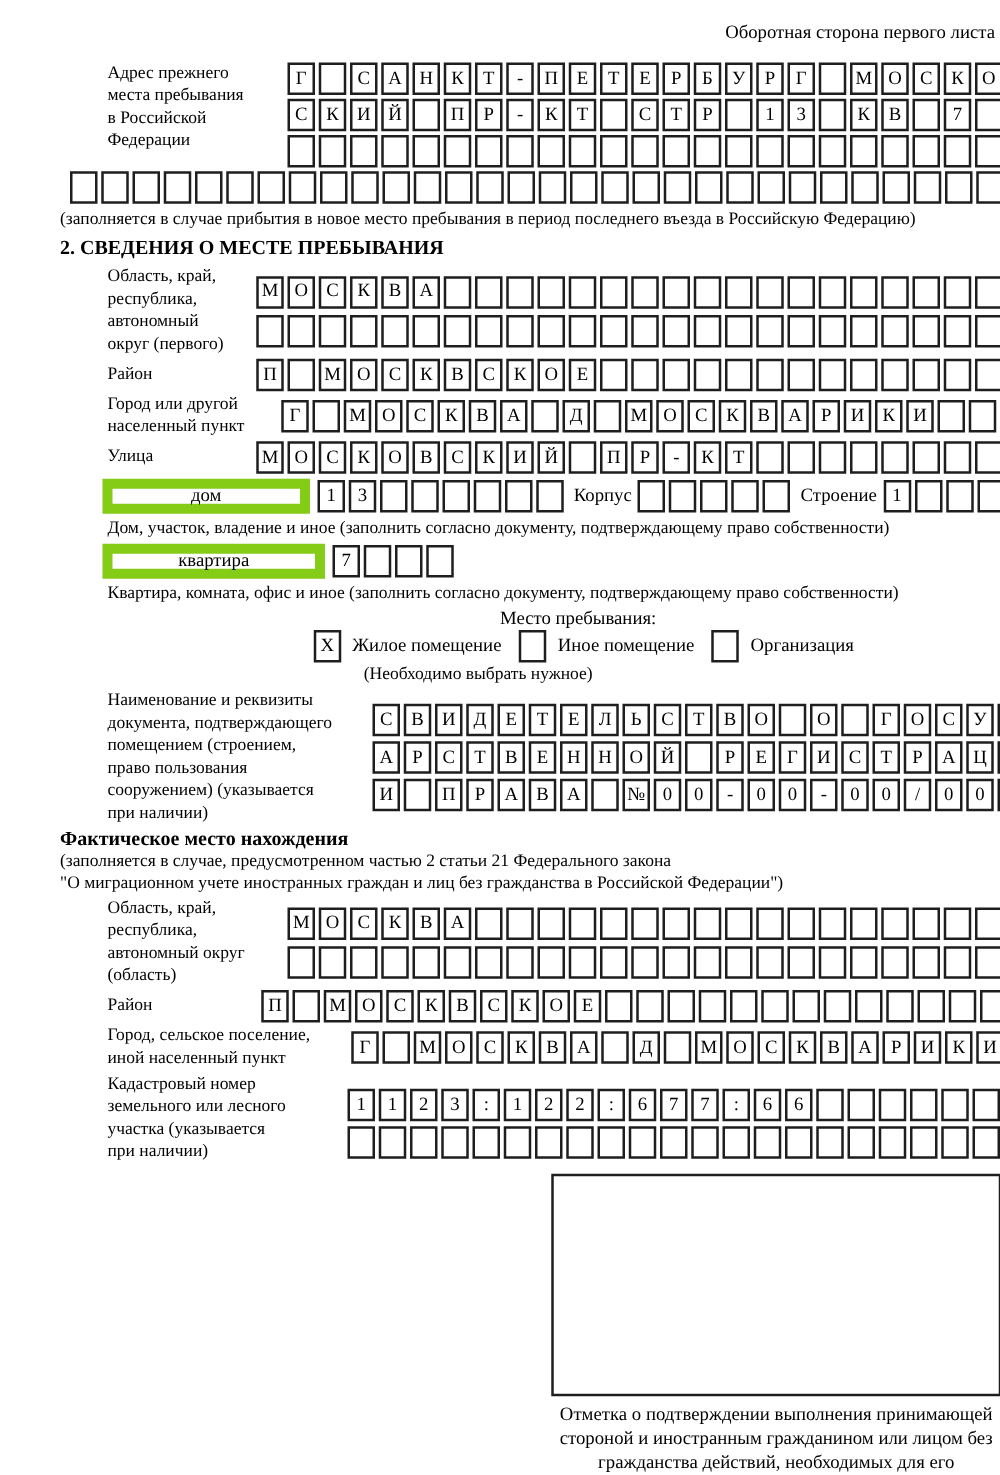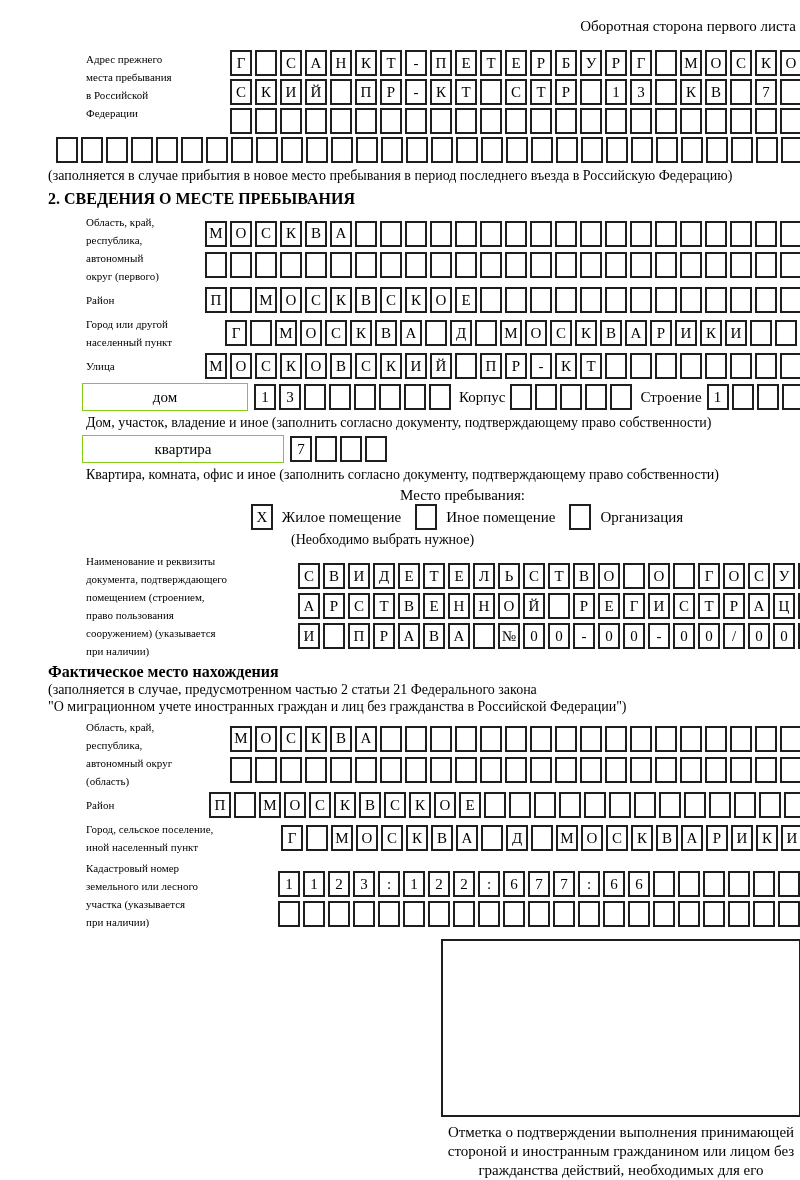--- a/index.html
+++ b/index.html
@@ -12,40 +12,40 @@
 
   .cellrow { display:flex; gap:3px; }
   .cell {
     box-sizing:border-box; width:22px; height:26px; border:2px solid #1e1e1e;
     display:flex; align-items:center; justify-content:center;
     font-size:15px; line-height:1; background:#fff; flex-shrink:0;
   }
   .rows-stack { display:flex; flex-direction:column; gap:5px; }
 
   .frow { display:flex; align-items:center; margin-top:2px; }
-  .flabel { font-size:11px; line-height:18px; flex-shrink:0; }
+  .flabel { font-size:14px; line-height:18px; flex-shrink:0; }
   .w144{width:144px} .w119{width:119px} .w139{width:139px}
   .w123{width:123px} .w195{width:195px} .w192{width:192px} .w212{width:212px}
 
   .addr-block { display:flex; margin-top:16px; }
   .addr-rows { display:flex; flex-direction:column; gap:3px; }
   .full-row { margin-left:-30px; margin-top:3px; }
 
   .note { font-size:14px; line-height:17px; }
   .full-center { margin-left:-38px; width:800px; text-align:left; }
   .sec-title { font-size:16px; font-weight:bold; margin-top:6px; }
   .mt3{margin-top:3px} .mt4{margin-top:4px} .mt5{margin-top:5px}
 
   .house-row { display:flex; align-items:center; margin-top:4px; margin-left:-4px; }
   .field-box {
-    box-sizing:border-box; border:1px solid #84cc16; height:28px;
+    box-sizing:border-box; border:8px solid #84cc16; height:28px;
     display:flex; align-items:center; justify-content:center; font-size:15px; flex-shrink:0;
   }
   .dom-box { width:166px; margin-right:6px; }
-  .kv-box { width:202px; margin-right:6px; }
+  .kv-box { width:178px; margin-right:6px; }
   .inline-lbl { font-size:15px; margin:0 5px 0 8px; white-space:nowrap; }
 
   .stay-row { display:flex; align-items:center; margin-top:4px;flex-direction:column; }
   .stay-label { font-size:15px; width:134px; flex-shrink:0; }
   .stay-options { display:flex; align-items:center; }
   .opt-box { margin-left:14px; }
   .opt-box:first-child { margin-left:0; }
   .opt-label { font-size:15px; margin-left:9px; white-space:nowrap; }
   .hint { margin:2px 0 0 205px; font-size:14px; }
 

